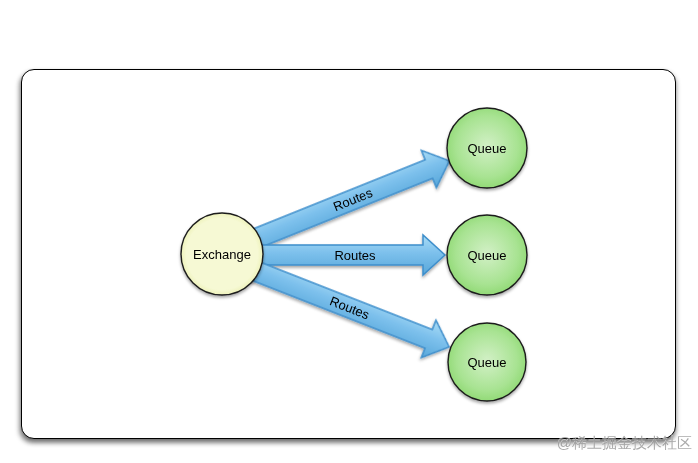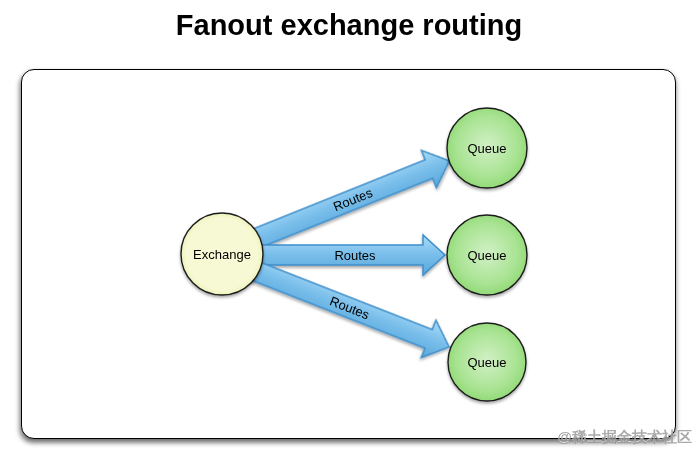--- a/index.html
+++ b/index.html
@@ -46,35 +46,34 @@
   }
   .diagram-svg text {
     font-family: "Liberation Sans", sans-serif;
     font-size: 13px;
     fill: #000000;
     text-anchor: middle;
   }
   .watermark {
     position: absolute;
     right: 6px;
-    bottom: 16px;
+    bottom: 10px;
     font-size: 15px;
-    font-weight: 700;
+    font-weight: 400;
     color: #9c9c9c;
     opacity: 0.85;
     text-shadow: 0 -1px 0 rgba(255,255,255,0.7);
     white-space: nowrap;
   }
 </style>
 </head>
 <body>
 
 <div class="stage">
 
-  <div class="title">Fanout exchange routing</div>
 
   <div class="panel"></div>
 
   <svg class="diagram-svg" viewBox="0 0 698 463">
     <defs>
       <radialGradient id="gExchange" cx="50%" cy="50%" r="64%">
         <stop offset="0%" stop-color="#f6f9d4"></stop>
         <stop offset="68%" stop-color="#f6f9d4"></stop>
         <stop offset="100%" stop-color="#dce483"></stop>
       </radialGradient>

